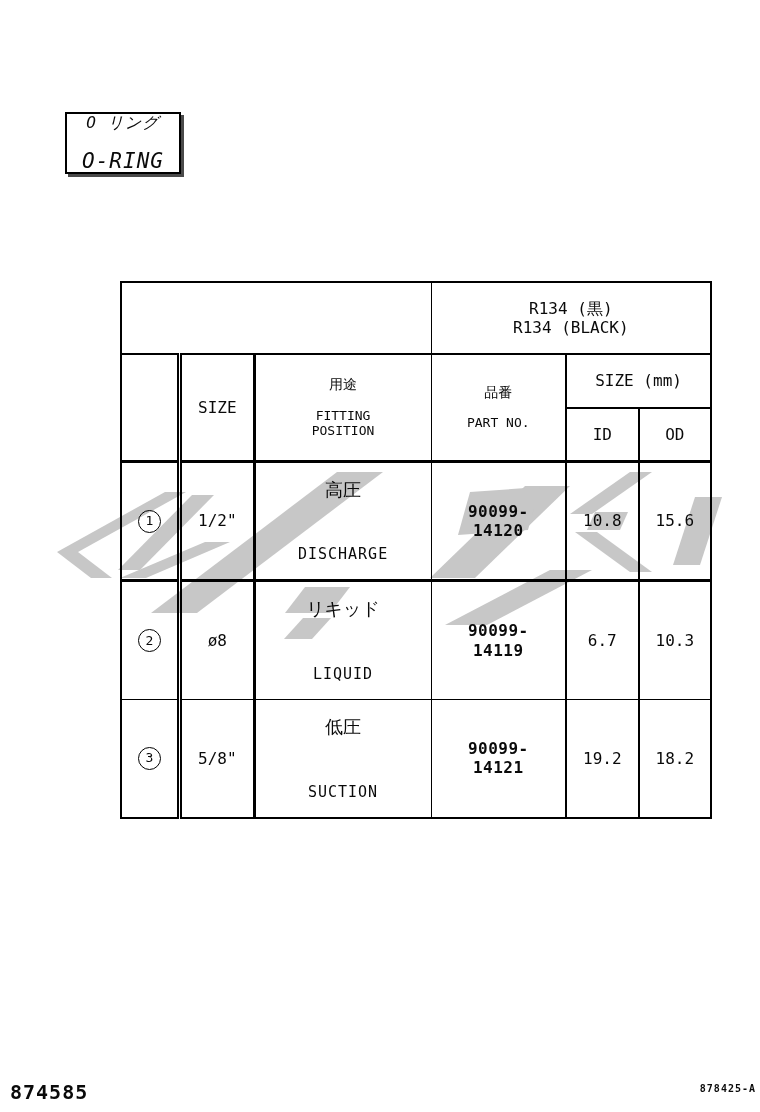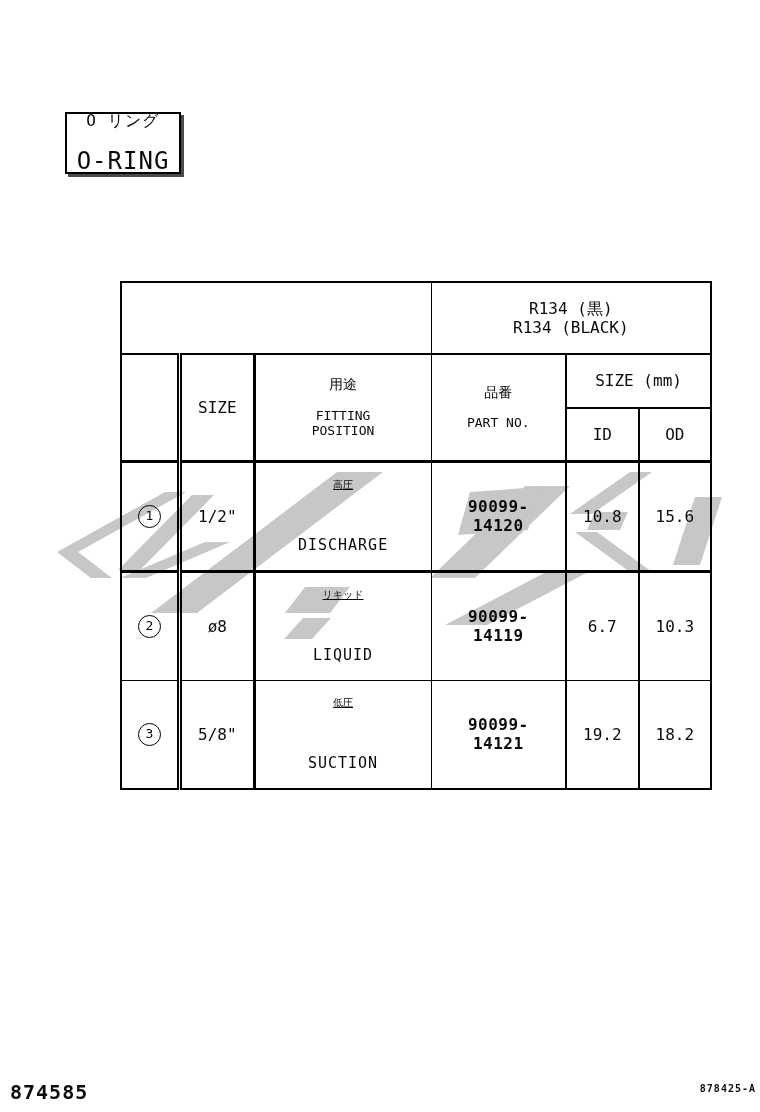--- a/index.html
+++ b/index.html
@@ -9,24 +9,24 @@
     font-family:"DejaVu Sans Mono", monospace; color:#0a0a0a;
   }
   
   .watermark { position:absolute; left:0; top:0; width:760px; height:1112px; z-index:0; }
   
   .title-box {
     position:absolute; left:65px; top:112px; width:116px; height:62px;
     box-sizing:border-box; border:2px solid #000;
     box-shadow:3px 3px 0 0 #4a4a4a;
     display:flex; flex-direction:column; align-items:center; justify-content:center;
-    gap:15px; z-index:2; background:#fff;
+    gap:15px; z-index:2; background:#fff;font-style:italic;
   }
   .title-jp { font-size:16px; letter-spacing:1px; white-space:pre; }
-  .title-en { font-size:24px; letter-spacing:1px; }
+  .title-en { font-size:21px; letter-spacing:1px; }
   
   table.parts {
     position:absolute; left:120px; top:281px; z-index:1;
     border-collapse:collapse; table-layout:fixed; background:transparent;
   }
   table.parts td {
     border:2px solid #000; padding:16px; text-align:center; vertical-align:middle;
     background:transparent; font-size:16px; line-height:1.2;
   }
   tr.band  { height:53px; }
@@ -48,21 +48,21 @@
   .r1-bottom  { border-bottom:3px solid #000 !important; }
   .r2-bottom  { border-bottom:1px solid #000 !important; }
   .r3-top     { border-top:1px solid #000 !important; }
   .jp-small { font-size:14px; }
   .gap      { height:16px; }
   .gap-sm   { height:3px; }
   .en-hdr   { font-size:13px; line-height:1.15; }
   .size-lbl { font-size:17px; }
   .idod     { font-size:16px; }
   .sizemm   { font-size:15px; }
-  .fit-jp   { font-size:10px;text-decoration:underline; }
+  .fit-jp   { font-size:18px; }
   .fit-en   { font-size:15px; letter-spacing:1px;margin-top:42px; }
   .part-no  { font-size:18px; font-weight:bold; letter-spacing:0.5px; }
   .size-val { font-size:16px; }
   .ref-circle {
     display:inline-flex; width:23px; height:23px; box-sizing:border-box;
     border:1.5px solid #000; border-radius:50%;
     align-items:center; justify-content:center; font-size:13px;
   }
   
   .footer-left  { position:absolute; left:10px;  top:1080px; font-size:20px; font-weight:bold; letter-spacing:1px; z-index:1; }

